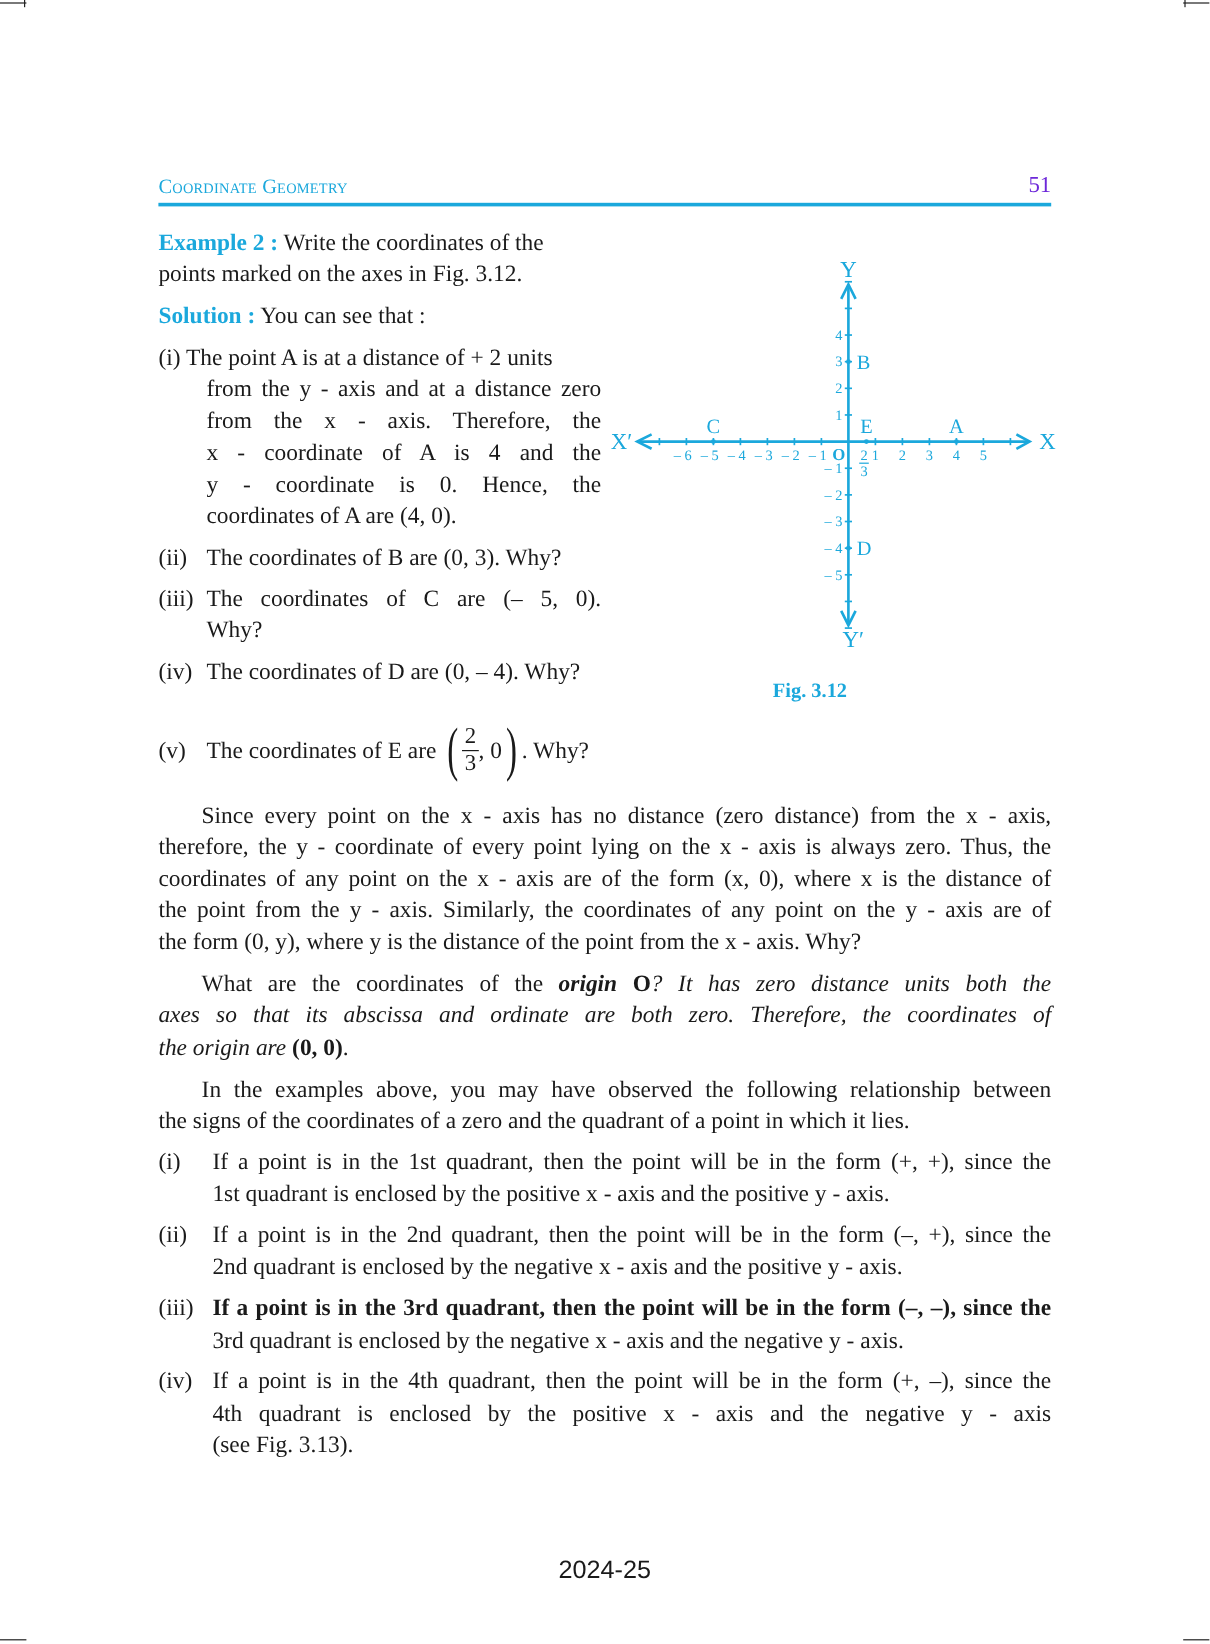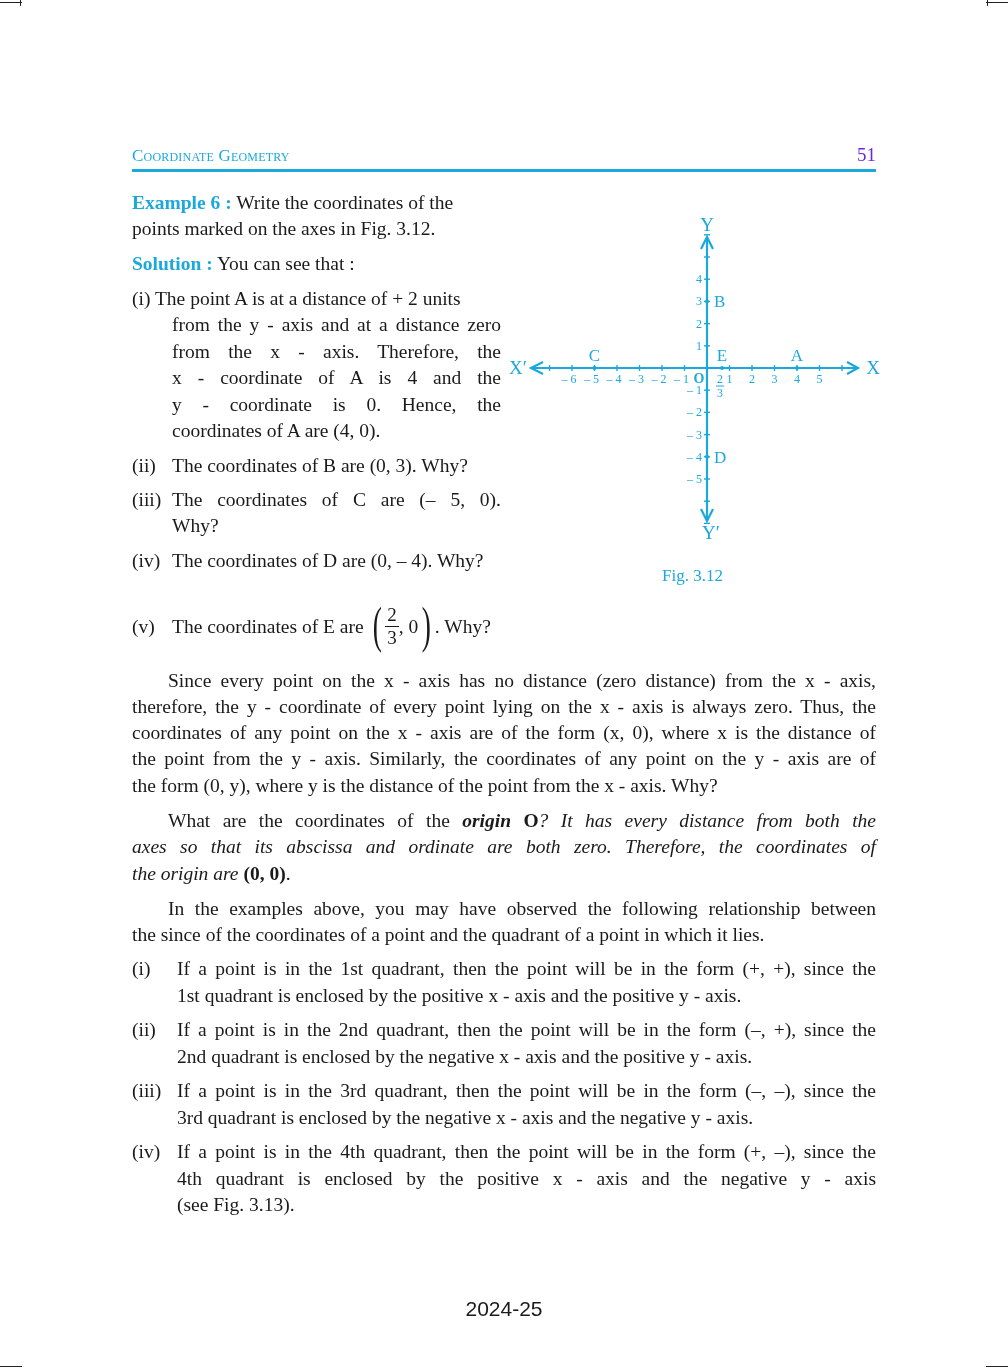--- a/index.html
+++ b/index.html
@@ -7,21 +7,21 @@
          font-family:"Liberation Serif", "DejaVu Serif", serif; color:#1a1a1a; }
   .crop { position:absolute; background:#222; }
   .running-head { position:absolute; left:132px; top:144px; width:744px; height:30px; }
   .running-title { position:absolute; left:0; top:2px; font-size:17px; color:#1ba8dc; font-variant:small-caps; letter-spacing:0.2px; }
   .page-num { position:absolute; right:0; top:0; font-size:19px; color:#6d28d9; }
   .rule { position:absolute; left:132px; top:169px; width:744px; height:3px; background:#1ba8dc; }
   .t { position:absolute; font-size:19.5px; line-height:26.5px; white-space:nowrap; }
   .blue-bold { color:#1ba8dc; font-weight:bold; }
   .just { text-align:justify; text-align-last:justify; white-space:normal; }
   i { font-style:italic; }
-  .fig-caption { position:absolute; left:662px; top:566px; font-size:17px; font-weight:normal; color:#1ba8dc; }
+  .fig-caption { position:absolute; left:644px; top:566px; font-size:17px; font-weight:bold; color:#1ba8dc; }
   .frac { display:inline-block; vertical-align:middle; text-align:center; position:relative; top:-2px; }
   .frac span { display:block; line-height:22px; font-size:19px; }
   .frac .num { border-bottom:1px solid #1a1a1a; padding:0 2px; }
   .paren { display:inline-block; font-size:50px; line-height:50px; vertical-align:middle; transform:scaleX(0.55); font-weight:100; position:relative; top:-4px; }
   .footer-year { position:absolute; left:0; width:1008px; top:1297px; text-align:center; font-family:"Liberation Sans", sans-serif; font-size:21px; }
   svg text { font-family:"Liberation Serif", serif; }
 </style>
 </head>
 <body>
 
@@ -32,21 +32,21 @@
 <div class="crop" style="left:0;top:1366px;width:22px;height:1px;"></div>
 <div class="crop" style="left:986px;top:1366px;width:22px;height:1px;"></div>
 
 <div class="running-head">
   <span class="running-title">Coordinate Geometry</span>
   <span class="page-num">51</span>
 </div>
 <div class="rule"></div>
 
 <div class="t" style="left:132px;top:190px;">
-  <span class="blue-bold">Example 6 :</span>
+  <span class="blue-bold">Example 2 :</span>
   <span>Write the coordinates of the</span>
 </div>
 <div class="t" style="left:132px;top:216px;">points marked on the axes in Fig. 3.12.</div>
 
 <div class="t" style="left:132px;top:251px;">
   <span class="blue-bold">Solution :</span>
   <span>You can see that :</span>
 </div>
 
 <div class="t" style="left:132px;top:286px;">
@@ -153,40 +153,40 @@
     <div class="t just" style="left: 168px; top: 668px; width: 708px;">Since every point on the x - axis has no distance (zero distance) from the x - axis,</div>
     <div class="t just" style="left: 132px; top: 694px; width: 744px;">therefore, the y - coordinate of every point lying on the x - axis is always zero. Thus, the</div>
     <div class="t just" style="left: 132px; top: 720px; width: 744px;">coordinates of any point on the x - axis are of the form (x, 0), where x is the distance of</div>
     <div class="t just" style="left: 132px; top: 746px; width: 744px;">the point from the y - axis. Similarly, the coordinates of any point on the y - axis are of</div>
     <div class="t" style="left: 132px; top: 773px;">the form (0, y), where y is the distance of the point from the x - axis. Why?</div>
   </div>
 
 <div class="t just" style="left:168px;top:808px;width:708px;">
   <span>What are the coordinates of the</span>
   <b><i>origin</i></b>
-  <b>O</b><i>? It has every distance from both the</i>
+  <b>O</b><i>? It has zero distance units both the</i>
 </div>
 <div class="t just" style="left:132px;top:834px;width:744px;"><i>axes so that its abscissa and ordinate are both zero. Therefore, the coordinates of</i></div>
 <div class="t" style="left:132px;top:861px;">
   <i>the origin are</i>
   <b>(0, 0)</b><span>.</span>
 </div>
 
 <div class="t just" style="left:168px;top:896px;width:708px;">In the examples above, you may have observed the following relationship between</div>
-<div class="t" style="left:132px;top:922px;">the since of the coordinates of a point and the quadrant of a point in which it lies.</div>
+<div class="t" style="left:132px;top:922px;">the signs of the coordinates of a zero and the quadrant of a point in which it lies.</div>
 
 <div id="quads">
     <div class="t" style="left: 132px; top: 956px;">(i)</div>
     <div class="t just" style="left: 177px; top: 956px; width: 699px;">If a point is in the 1st quadrant, then the point will be in the form (+, +), since the</div>
     <div class="t" style="left: 177px; top: 982.5px;">1st quadrant is enclosed by the positive x - axis and the positive y - axis.</div>
     <div class="t" style="left: 132px; top: 1017px;">(ii)</div>
     <div class="t just" style="left: 177px; top: 1017px; width: 699px;">If a point is in the 2nd quadrant, then the point will be in the form (–, +), since the</div>
     <div class="t" style="left: 177px; top: 1043.5px;">2nd quadrant is enclosed by the negative x - axis and the positive y - axis.</div>
     <div class="t" style="left: 132px; top: 1078px;">(iii)</div>
-    <div class="t just" style="left: 177px; top: 1078px; width: 699px;">If a point is in the 3rd quadrant, then the point will be in the form (–, –), since the</div>
+    <div class="t just" style="left: 177px; top: 1078px; width: 699px; font-weight: bold;">If a point is in the 3rd quadrant, then the point will be in the form (–, –), since the</div>
     <div class="t" style="left: 177px; top: 1104.5px;">3rd quadrant is enclosed by the negative x - axis and the negative y - axis.</div>
     <div class="t" style="left: 132px; top: 1139px;">(iv)</div>
     <div class="t just" style="left: 177px; top: 1139px; width: 699px;">If a point is in the 4th quadrant, then the point will be in the form (+, –), since the</div>
     <div class="t just" style="left: 177px; top: 1165.5px; width: 699px;">4th quadrant is enclosed by the positive x - axis and the negative y - axis</div>
     <div class="t" style="left: 177px; top: 1192px;">(see Fig. 3.13).</div>
   </div>
 
 <div class="footer-year">2024-25</div>
 
 </body></html>

